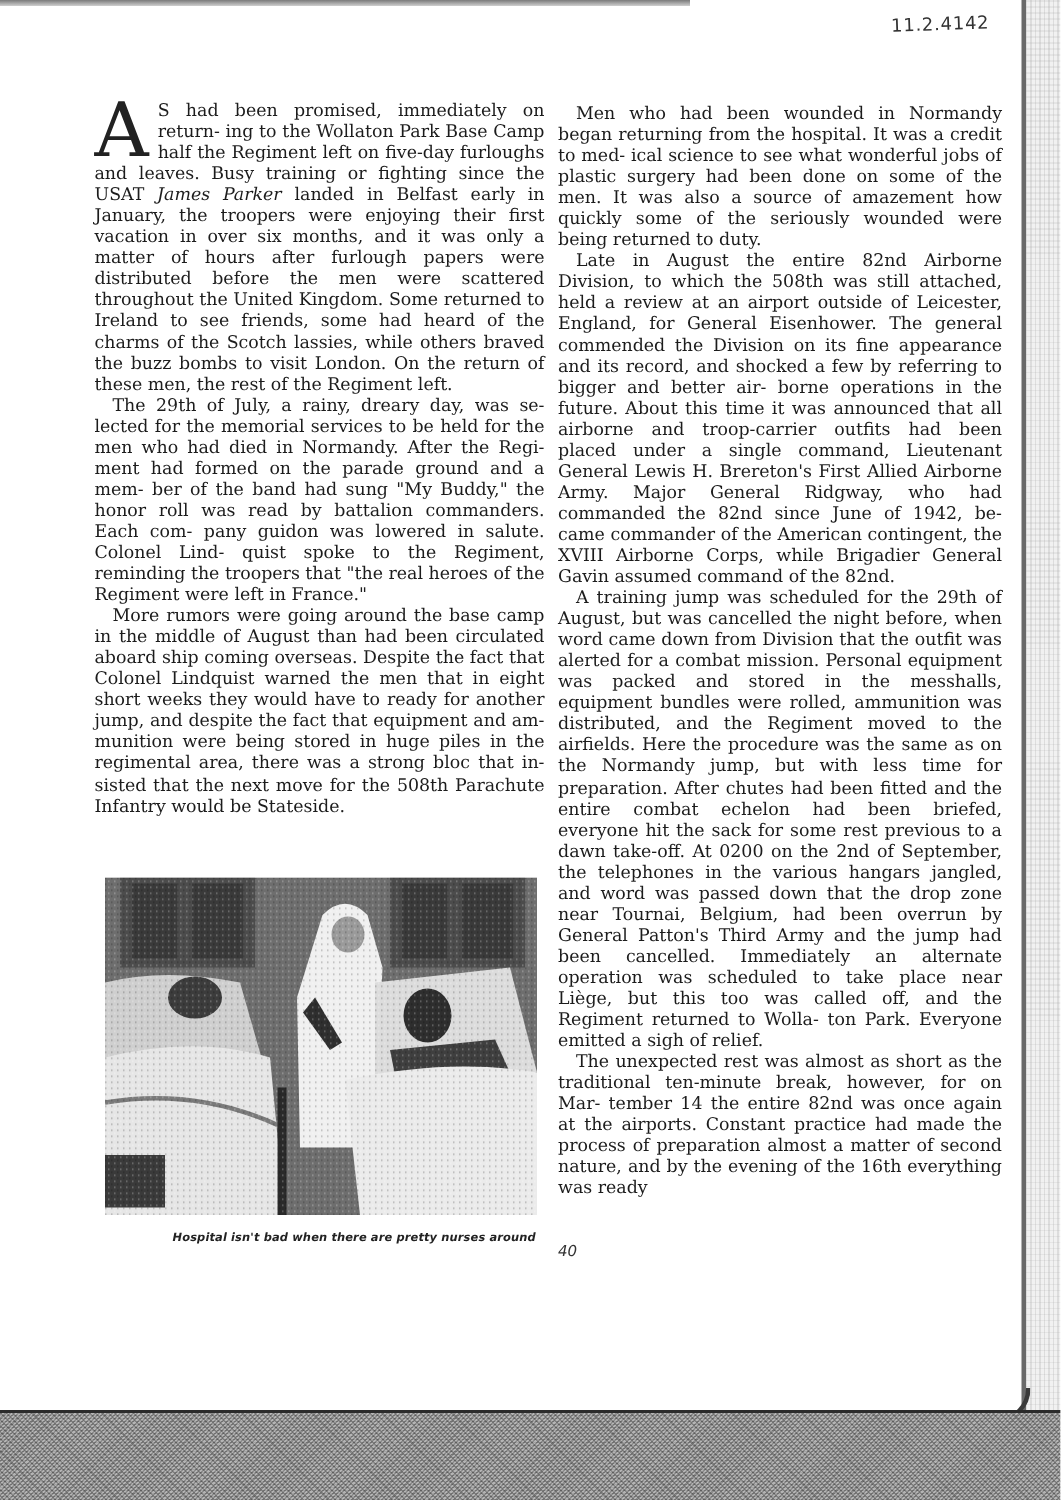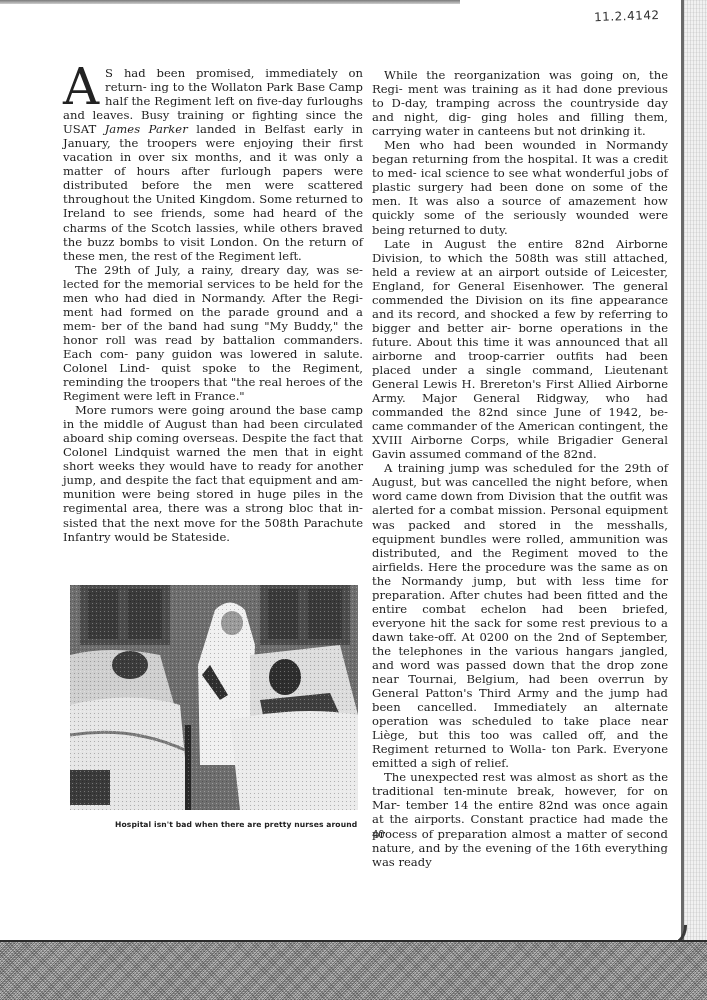--- a/index.html
+++ b/index.html
@@ -61,26 +61,26 @@
     color:#222;
   }
   .italic { font-style:italic; }
   .photo {
     position:absolute; left:70px; top:585px; width:288px; height:225px;
     background:#bdbdbd; overflow:hidden;
   }
   .photo svg { display:block; }
   .caption {
     position:absolute; left:99px; top:820px; width:260px;
-    font-family:"DejaVu Sans", sans-serif; font-weight:bold;
+    font-family:"DejaVu Sans", sans-serif; font-style:italic; font-weight:bold;
     font-size:7.6px; color:#222; letter-spacing:0.1px;padding-left:16px;
   }
   .page-num {
     position:absolute; left:372px; top:829px;
-    font-family:"DejaVu Sans", sans-serif; font-size:10px; color:#333;
+    font-family:"DejaVu Sans", sans-serif; font-size:10px; color:#333;font-style:italic;
   }
 </style>
 </head>
 <body>
 
 <div class="top-edge"></div>
 <div class="right-margin"></div>
 <div class="right-edge"></div>
 <div class="bottom-curl"></div>
 <div class="bottom-band"></div>
@@ -127,20 +127,19 @@
     <path d="M160 135 Q230 120 288 130 L288 225 L170 225 Z" fill="#ebebeb"></path>
 
     <rect x="115" y="140" width="6" height="85" fill="#2a2a2a"></rect>
     <rect x="0" y="185" width="40" height="35" fill="#3a3a3a"></rect>
     <rect width="288" height="225" fill="url(#grain)"></rect>
   </svg>
 </div>
 <div class="caption">Hospital isn't bad when there are pretty nurses around</div>
 
 <div class="col col-right">
-  <p>While the reorganization was going on, the Regi- ment was training as it had done previous to D-day, tramping across the countryside day and night, dig- ging holes and filling them, carrying water in canteens but not drinking it.</p>
   <p>Men who had been wounded in Normandy began returning from the hospital.  It was a credit to med- ical science to see what wonderful jobs of plastic surgery had been done on some of the men.  It was also a source of amazement how quickly some of the seriously wounded were being returned to duty.</p>
   <p>Late in August the entire 82nd Airborne Division, to which the 508th was still attached, held a review at an airport outside of Leicester, England, for General Eisenhower.  The general commended the Division on its fine appearance and its record, and shocked a few by referring to bigger and better air- borne operations in the future.  About this time it was announced that all airborne and troop-carrier outfits had been placed under a single command, Lieutenant General Lewis H. Brereton's First Allied Airborne Army.  Major General Ridgway, who had commanded the 82nd since June of 1942, be- came commander of the American contingent, the XVIII Airborne Corps, while Brigadier General Gavin assumed command of the 82nd.</p>
   <p>A training jump was scheduled for the 29th of August, but was cancelled the night before, when word came down from Division that the outfit was alerted for a combat mission.  Personal equipment was packed and stored in the messhalls, equipment bundles were rolled, ammunition was distributed, and the Regiment moved to the airfields.  Here the procedure was the same as on the Normandy jump, but with less time for preparation.  After chutes had been fitted and the entire combat echelon had been briefed, everyone hit the sack for some rest previous to a dawn take-off.  At 0200 on the 2nd of September, the telephones in the various hangars jangled, and word was passed down that the drop zone near Tournai, Belgium, had been overrun by General Patton's Third Army and the jump had been cancelled.  Immediately an alternate operation was scheduled to take place near Liège, but this too was called off, and the Regiment returned to Wolla- ton Park.  Everyone emitted a sigh of relief.</p>
   <p>The unexpected rest was almost as short as the traditional ten-minute break, however, for on Mar- tember 14 the entire 82nd was once again at the airports.  Constant practice had made the process of preparation almost a matter of second nature, and by the evening of the 16th everything was ready</p>
 </div>
 
 <div class="page-num">40</div>
 
 </body></html>

